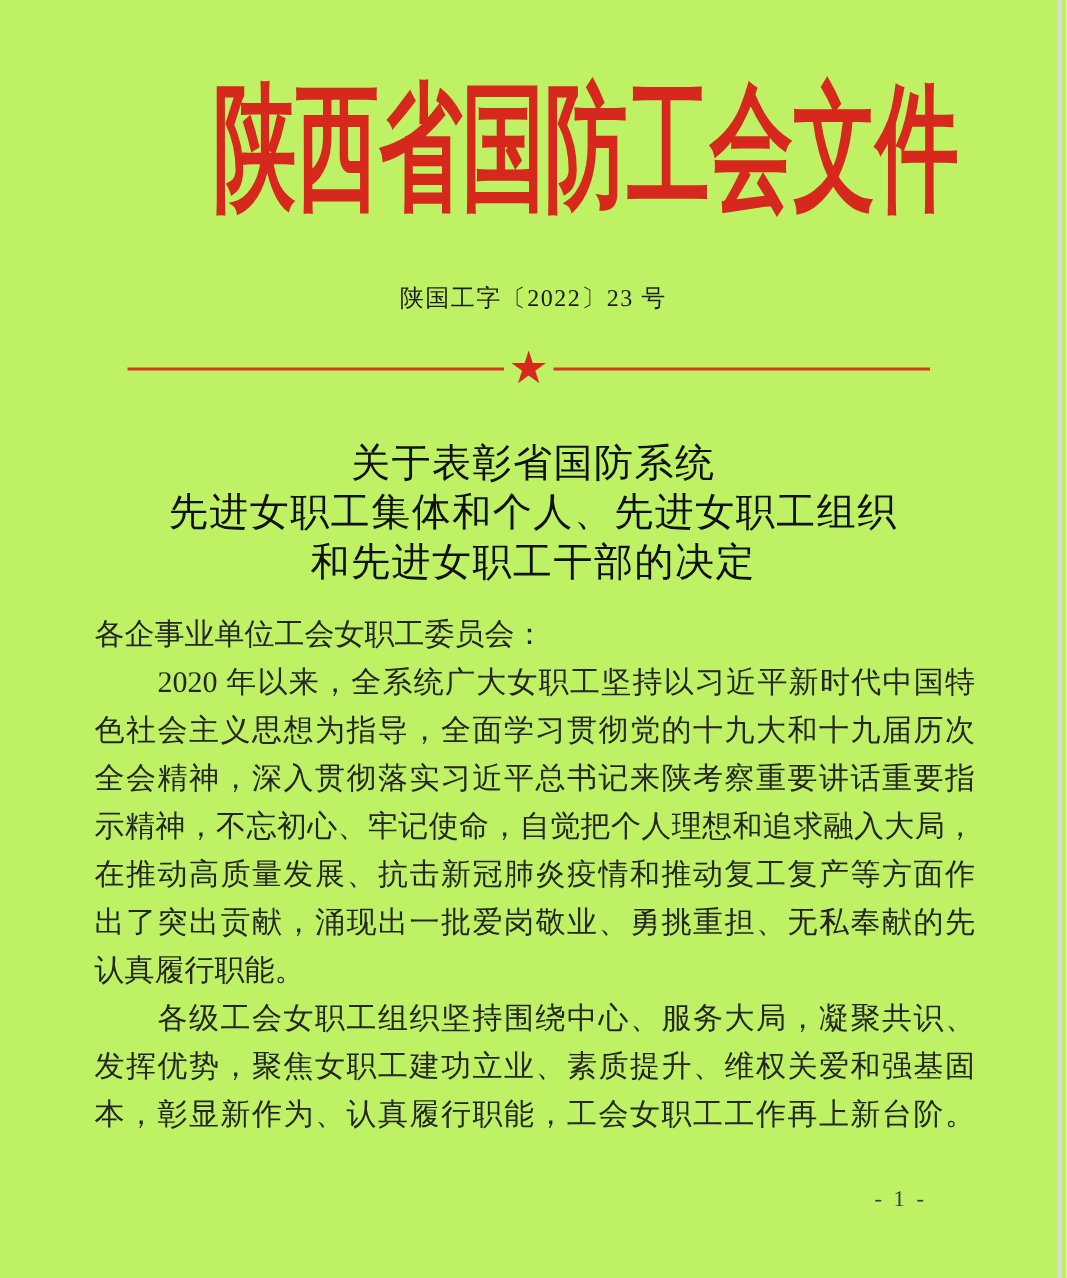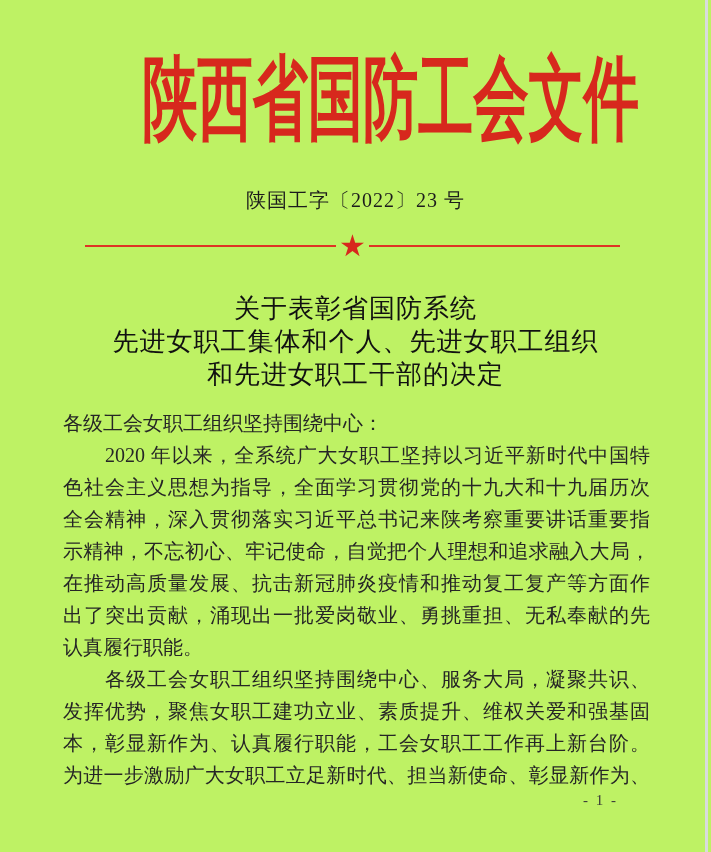--- a/index.html
+++ b/index.html
@@ -27,21 +27,21 @@
     font-size: 92px;
     font-weight: bold;
     color: #d7281d;
     white-space: nowrap;
     transform: scaleX(0.60);
     transform-origin: 50% 50%;
   }
   .doc-number {
     margin-top: 40px;
     text-align: center;
-    font-size: 20px;
+    font-size: 16px;
     letter-spacing: 1px;
     color: #1c1c1c;
     line-height: 24px;
   }
   .red-rule {
     display: flex;
     align-items: center;
     margin: 18px 91px 0 85px;
     height: 32px;
   }
@@ -105,29 +105,28 @@
     <span class="rule-line"></span>
   </div>
 
   <div class="doc-title">
     <div>关于表彰省国防系统</div>
     <div>先进女职工集体和个人、先进女职工组织</div>
     <div>和先进女职工干部的决定</div>
   </div>
 
   <div class="body-text">
-    <div class="line">各级工会女职工组织坚持围绕中心：</div>
+    <div class="line">各企事业单位工会女职工委员会：</div>
     <div class="line jl indent">2020 年以来，全系统广大女职工坚持以习近平新时代中国特</div>
     <div class="line jl">色社会主义思想为指导，全面学习贯彻党的十九大和十九届历次</div>
     <div class="line jl">全会精神，深入贯彻落实习近平总书记来陕考察重要讲话重要指</div>
     <div class="line jl">示精神，不忘初心、牢记使命，自觉把个人理想和追求融入大局，</div>
     <div class="line jl">在推动高质量发展、抗击新冠肺炎疫情和推动复工复产等方面作</div>
     <div class="line jl">出了突出贡献，涌现出一批爱岗敬业、勇挑重担、无私奉献的先</div>
     <div class="line">认真履行职能。</div>
     <div class="line jl indent">各级工会女职工组织坚持围绕中心、服务大局，凝聚共识、</div>
     <div class="line jl">发挥优势，聚焦女职工建功立业、素质提升、维权关爱和强基固</div>
     <div class="line jl">本，彰显新作为、认真履行职能，工会女职工工作再上新台阶。</div>
-    <div class="line jl">为进一步激励广大女职工立足新时代、担当新使命、彰显新作为、</div>
   </div>
 
   <div class="page-number">- 1 -</div>
 
 </div>
 
 </body></html>

